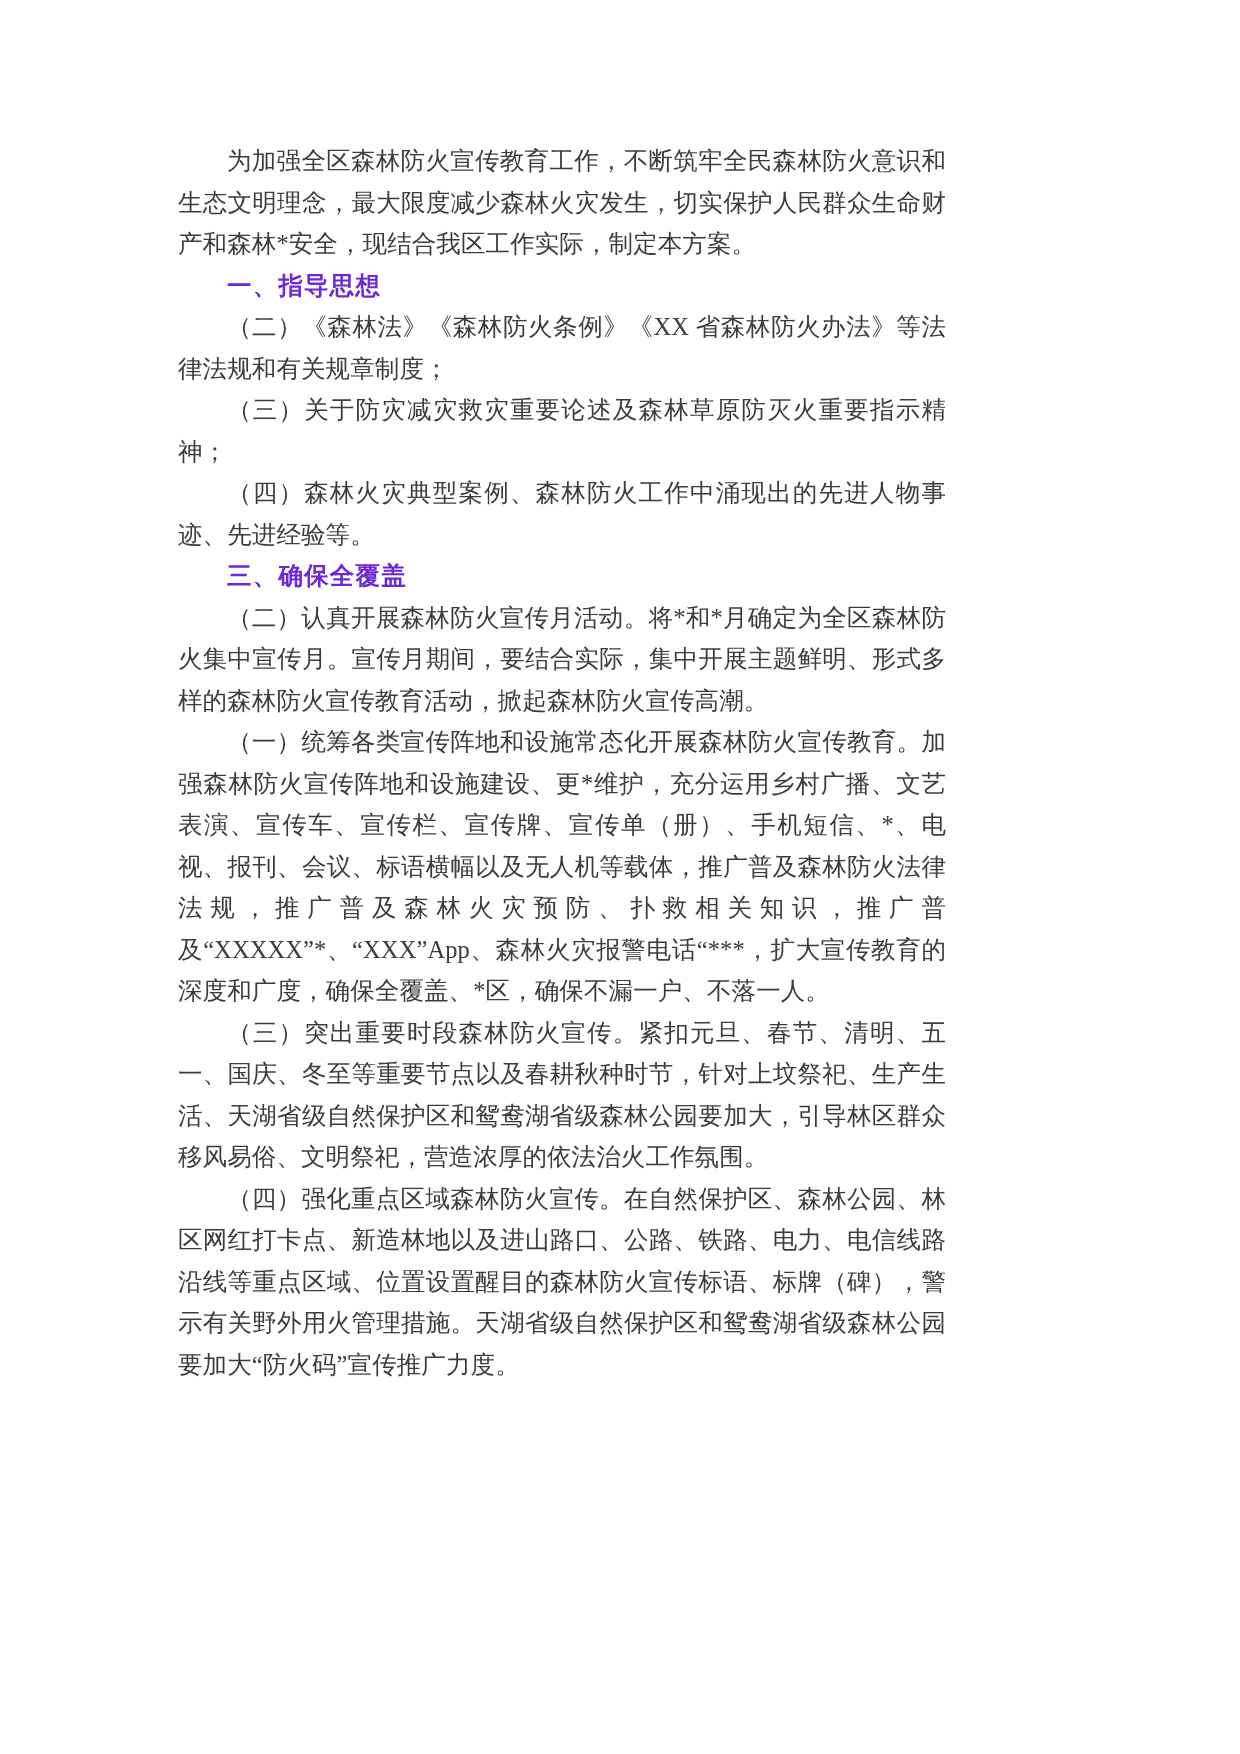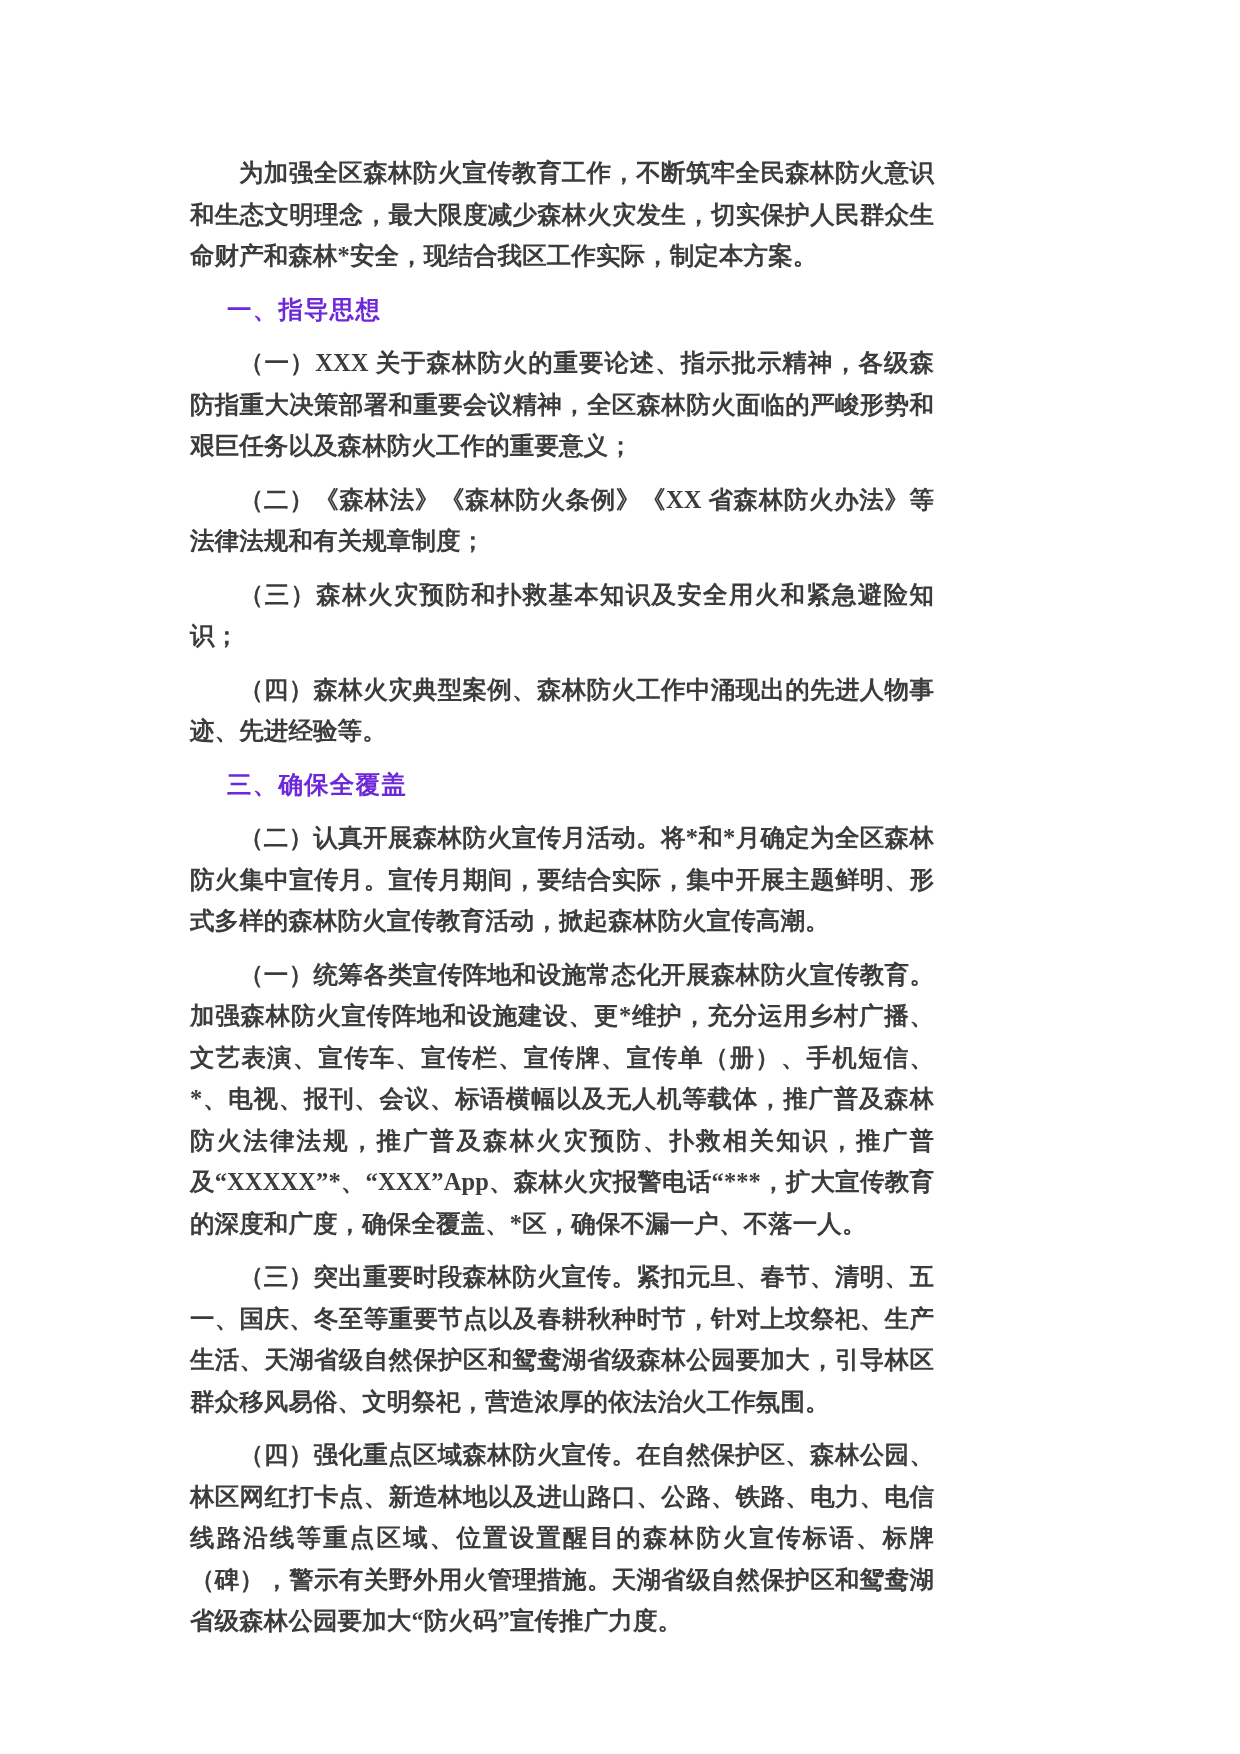--- a/index.html
+++ b/index.html
@@ -27,31 +27,31 @@
 
   .content {
     position: absolute;
     left: 178px;
     top: 140px;
     width: 768px;
   }
 
   
   p.body-para {
-    margin: 12px;
+    margin: 0;
     padding: 0;
     font-size: 24.5px;
     line-height: 41.5px;
     text-align: justify;
     text-justify: inter-ideograph;
     text-indent: 49px;
     color: #3c3c3c;
     font-family: "Liberation Serif", "DejaVu Serif", serif;
     letter-spacing: 0.1px;
-    font-weight: 700;
+    font-weight: 400;
   }
 
   
   h2.section-heading {
     margin: 0;
     padding: 0;
     font-size: 24.5px;
     line-height: 41.5px;
     text-indent: 49px;
     font-weight: 700;
@@ -65,25 +65,24 @@
 
 <div class="page">
   <div class="content">
 
     <p class="body-para">为加强全区森林防火宣传教育工作，不断筑牢全民森林防火意识和生态文明理念，最大限度减少森林火灾发生，切实保护人民群众生命财产和森林*安全，现结合我区工作实际，制定本方案。</p>
 
     <h2 class="section-heading">一、指导思想</h2>
 
 
 
-    <p class="body-para">（一）XXX 关于森林防火的重要论述、指示批示精神，各级森防指重大决策部署和重要会议精神，全区森林防火面临的严峻形势和艰巨任务以及森林防火工作的重要意义；</p>
 
     <p class="body-para">（二）《森林法》《森林防火条例》《XX 省森林防火办法》等法律法规和有关规章制度；</p>
 
-    <p class="body-para">（三）森林火灾预防和扑救基本知识及安全用火和紧急避险知识；</p>
+    <p class="body-para">（三）关于防灾减灾救灾重要论述及森林草原防灭火重要指示精神；</p>
 
     <p class="body-para">（四）森林火灾典型案例、森林防火工作中涌现出的先进人物事迹、先进经验等。</p>
 
     <h2 class="section-heading">三、确保全覆盖</h2>
 
     <p class="body-para">（二）认真开展森林防火宣传月活动。将*和*月确定为全区森林防火集中宣传月。宣传月期间，要结合实际，集中开展主题鲜明、形式多样的森林防火宣传教育活动，掀起森林防火宣传高潮。</p>
 
     <p class="body-para">（一）统筹各类宣传阵地和设施常态化开展森林防火宣传教育。加强森林防火宣传阵地和设施建设、更*维护，充分运用乡村广播、文艺表演、宣传车、宣传栏、宣传牌、宣传单（册）、手机短信、*、电视、报刊、会议、标语横幅以及无人机等载体，推广普及森林防火法律法规，推广普及森林火灾预防、扑救相关知识，推广普及“XXXXX”*、“XXX”App、森林火灾报警电话“***，扩大宣传教育的深度和广度，确保全覆盖、*区，确保不漏一户、不落一人。</p>
 
     <p class="body-para">（三）突出重要时段森林防火宣传。紧扣元旦、春节、清明、五一、国庆、冬至等重要节点以及春耕秋种时节，针对上坟祭祀、生产生活、天湖省级自然保护区和鸳鸯湖省级森林公园要加大，引导林区群众移风易俗、文明祭祀，营造浓厚的依法治火工作氛围。</p>

